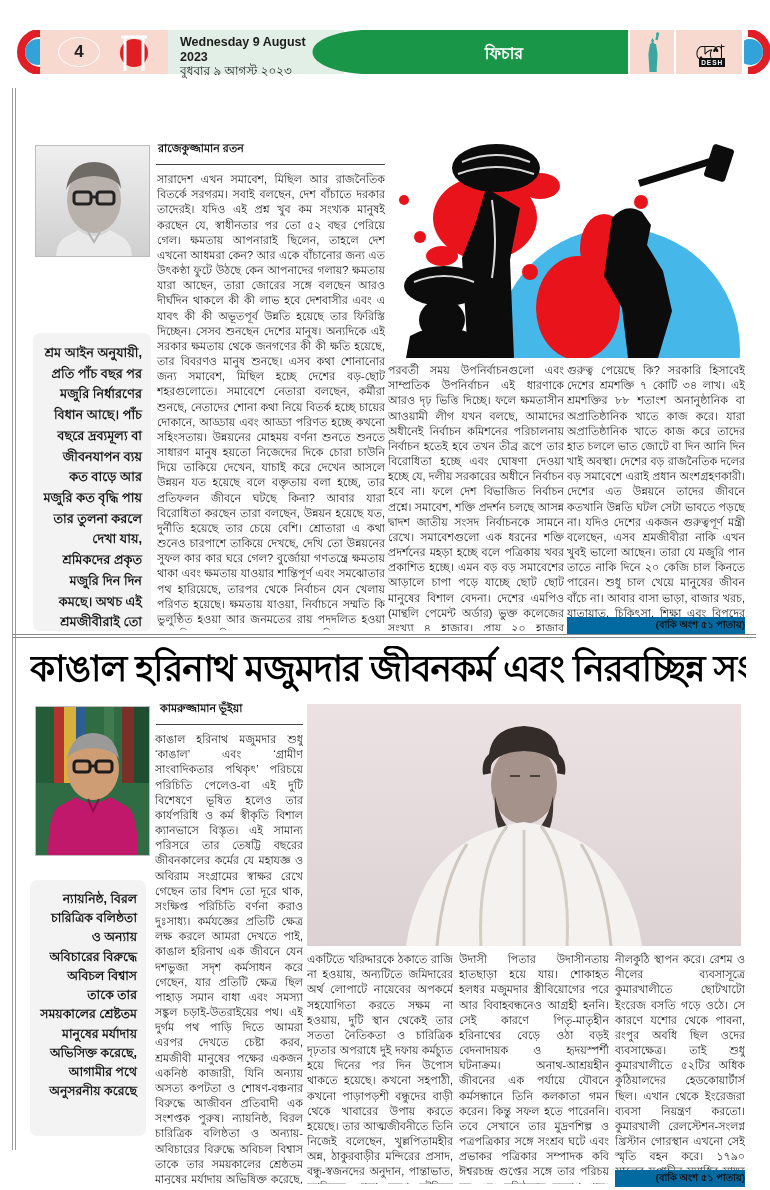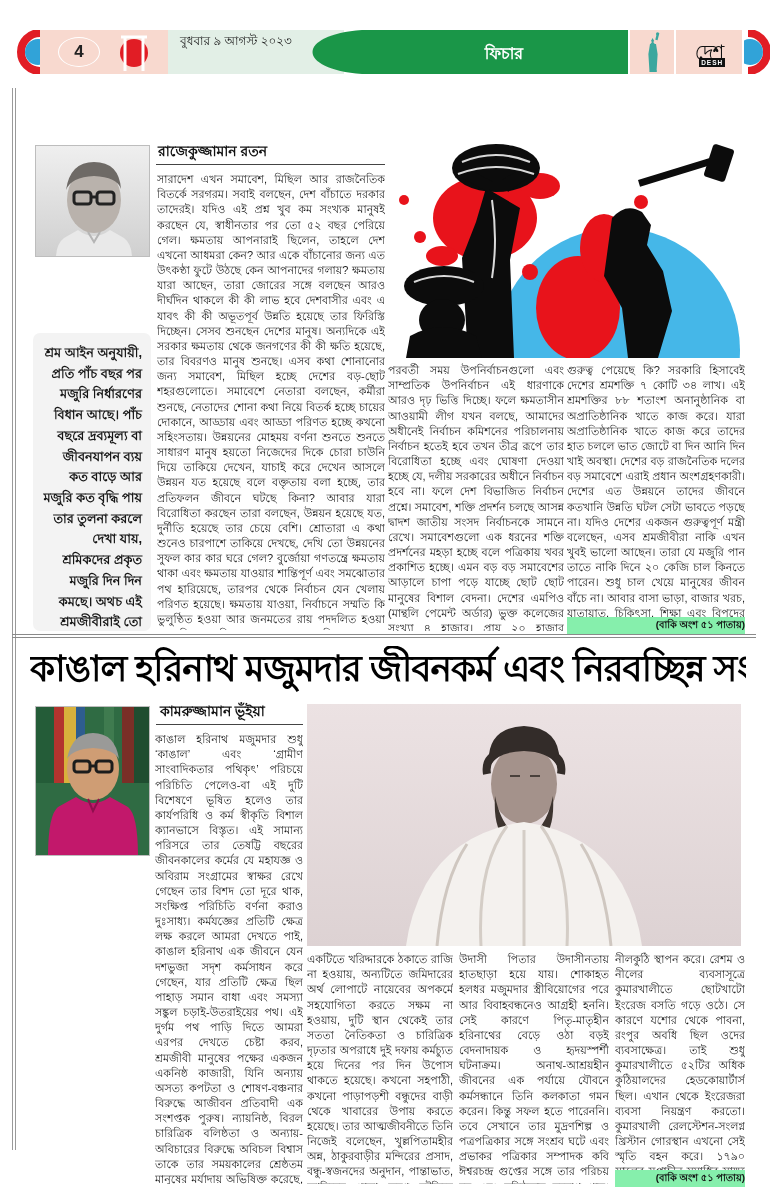--- a/index.html
+++ b/index.html
@@ -21,28 +21,28 @@
   .panel-statue{left:616px;width:44px;display:flex;align-items:center;justify-content:center;}
   .panel-logo{left:662px;width:66px;display:flex;align-items:center;justify-content:center;}
   .logo-stack{position:relative;text-align:center;}
   .logo-bn{font-size:20px;font-weight:normal;color:#111;line-height:26px;letter-spacing:-1px;}
   .logo-en{position:absolute;right:-2px;bottom:-2px;background:#111;color:#fff;font-size:6.5px;font-weight:bold;padding:1px 2px;letter-spacing:1px;}
 
   
   .rule-x{position:absolute;height:4px;border-top:1px solid #8a8a8a;border-bottom:1px solid #8a8a8a;}
   .rule-y{position:absolute;width:4px;border-left:1px solid #9a9a9a;border-right:1px solid #9a9a9a;}
   .headline{position:absolute;left:30px;color:#000;font-weight:bold;letter-spacing:-1px;white-space:nowrap;overflow:hidden;}
-  .byline{position:absolute;font-size:14px;font-weight:bold;color:#111;}
+  .byline{position:absolute;font-size:11px;font-weight:bold;color:#111;}
   .byline-rule{position:absolute;border-bottom:1.2px solid #444;}
   .bodycol{position:absolute;font-size:11px;line-height:1.38;color:#1c1c1c;text-align:justify;overflow:hidden;}
   .pullquote{position:absolute;background:#f3f3f3;border-radius:7px;padding:10px 9px;
     font-weight:bold;color:#161616;text-align:right;overflow:hidden;}
   .pq1{font-size:12.8px;line-height:1.62;}
   .pq2{font-size:12.4px;line-height:1.55;}
-  .cont{position:absolute;font-size:9.8px;font-weight:bold;color:#111;text-align:right;background:#86efac;}
+  .cont{position:absolute;font-size:9.8px;font-weight:bold;color:#111;text-align:right;background:#0369a1;}
   .photo{position:absolute;border:1px solid #bdbdbd;overflow:hidden;}
 </style>
 </head>
 <body>
 
 <div id="page">
 
   <div class="hdr">
     <svg class="orn-svg" style="left:0;" width="30" height="44" viewBox="0 0 30 44">
       <path d="M26,3 A19,19 0 0 0 26,41" stroke="#e11d25" stroke-width="8" fill="none"></path>
@@ -55,20 +55,21 @@
         <circle cx="20" cy="21" r="14" fill="#e11d25"></circle>
         <g stroke="#ffffff" stroke-width="3" fill="none">
           <line x1="11" y1="5" x2="11" y2="39"></line>
           <line x1="29" y1="5" x2="29" y2="39"></line>
           <line x1="7" y1="5" x2="33" y2="5"></line>
         </g>
       </svg>
     </div>
 
     <div class="panel panel-date">
+      <div class="date-en">Wednesday 9 August 2023</div>
       <div class="date-bn">বুধবার ৯ আগস্ট ২০২৩</div>
     </div>
 
     <svg class="green-bar" viewBox="0 0 324 44">
       <path d="M58,0 C-8,5 -8,39 58,44 L324,44 L324,0 Z" fill="#1a9648"></path>
       <text x="200" y="29" text-anchor="middle" fill="#ffffff" font-size="16" font-weight="bold">ফিচার</text>
     </svg>
 
     <div class="panel panel-statue">
       <svg width="22" height="40" viewBox="0 0 22 40">
@@ -225,16 +226,17 @@
       <path d="M200,122 q-30,40 -26,120 M234,122 q30,40 26,120 M217,126 l0,116" stroke="#d4cdc6" stroke-width="3" fill="none"></path>
       <path d="M160,140 q-24,36 -30,102 M274,140 q24,36 30,102" stroke="#cfc7c0" stroke-width="3" fill="none"></path>
     </svg>
   </div>
 
   <div class="bodycol" style="left:155px;top:732px;width:148px;height:452px;">কাঙাল হরিনাথ মজুমদার শুধু ‘কাঙাল’ এবং ‘গ্রামীণ সাংবাদিকতার পথিকৃৎ’ পরিচয়ে পরিচিতি পেলেও-বা এই দুটি বিশেষণে ভূষিত হলেও তার কার্যপরিধি ও কর্ম স্বীকৃতি বিশাল ক্যানভাসে বিস্তৃত। এই সামান্য পরিসরে তার তেষট্টি বছরের জীবনকালের কর্মের যে মহাযজ্ঞ ও অবিরাম সংগ্রামের স্বাক্ষর রেখে গেছেন তার বিশদ তো দূরে থাক, সংক্ষিপ্ত পরিচিতি বর্ণনা করাও দুঃসাধ্য। কর্মযজ্ঞের প্রতিটি ক্ষেত্র লক্ষ করলে আমরা দেখতে পাই, কাঙাল হরিনাথ এক জীবনে যেন দশভুজা সদৃশ কর্মসাধন করে গেছেন, যার প্রতিটি ক্ষেত্র ছিল পাহাড় সমান বাধা এবং সমস্যা সঙ্কুল চড়াই-উতরাইয়ের পথ। এই দুর্গম পথ পাড়ি দিতে আমরা এরপর দেখতে চেষ্টা করব, শ্রমজীবী মানুষের পক্ষের একজন একনিষ্ঠ কাজারী, যিনি অন্যায় অসত্য কপটতা ও শোষণ-বঞ্চনার বিরুদ্ধে আজীবন প্রতিবাদী এক সংশপ্তক পুরুষ। ন্যায়নিষ্ঠ, বিরল চারিত্রিক বলিষ্ঠতা ও অন্যায়-অবিচারের বিরুদ্ধে অবিচল বিশ্বাস তাকে তার সময়কালের শ্রেষ্ঠতম মানুষের মর্যাদায় অভিষিক্ত করেছে, আগামীর পথে অনুসরণীয় করেছে। কাঙাল হরিনাথ মজুমদারের জন্ম ২০ জুলাই, ১৮৩৩ইং বর্তমান কুষ্টিয়া জেলার কুমারখালী উপজেলার অন্তর্গত কুণ্ডুপাড়া গ্রামের এক সম্ভ্রান্ত, সচ্ছল, তেলি পরিবারে। এক বছর বয়সে মাতা কমলিনী দেবী এবং সাত বছর বয়সে পিতা হলধর মজুমদারের অকাল মৃত্যুতে অনাথ কাঙাল হরিনাথের শৈশব-কৈশোর কেটেছে আর্থিক অনটন ও লাগাতার কষ্টের মধ্য দিয়ে। মাত্র আট-নয় বছর শৈশবকাল না পেরোতেই তাকে জীবিকার প্রয়োজনে কুমারখালী বাজারে দুই পয়সা মজুরিতে দোকানের কর্মচারী হয়ে জীবন ধারণ করতে হয়েছিল। কৈশোর উত্তীর্ণ হতে না হতেই তাকে কুঠিয়ালের কাছারিতে নামমাত্র বেতনে চাকরি করে আহার-বস্ত্রের সংস্থান করতে হয়েছে এবং</div>
   <div class="bodycol" style="left:307px;top:952px;width:146px;height:232px;">একটিতে খরিদ্দারকে ঠকাতে রাজি না হওয়ায়, অন্যটিতে জমিদারের অর্থ লোপাটে নায়েবের অপকর্মে সহযোগিতা করতে সক্ষম না হওয়ায়, দুটি স্থান থেকেই তার সততা নৈতিকতা ও চারিত্রিক দৃঢ়তার অপরাধে দুই দফায় কর্মচ্যুত হয়ে দিনের পর দিন উপোস থাকতে হয়েছে। কখনো সহপাঠী, কখনো পাড়াপড়শী বন্ধুদের বাড়ী থেকে খাবারের উপায় করতে হয়েছে। তার আত্মজীবনীতে তিনি নিজেই বলেছেন, খুল্লপিতামহীর অন্ন, ঠাকুরবাড়ীর মন্দিরের প্রসাদ, বন্ধু-স্বজনদের অনুদান, পান্তাভাত, জামিরের পাতা লবণ চটকিয়ে ক্ষুন্নিবৃত্তির উপশম করতেন। কর্জ করে, কখনো ভিক্ষে করে বই সংগ্রহ করে পড়তেন। তার আগ্রহ ও মেধা দেখে খ্যাতনামা নীলকমল মজুমদারের সহায়তায় ইংরেজি স্কুলে ভর্তিও করানো হয়। শিক্ষক কৃষ্ণ বাবুর ব্যবস্থায় বিনা বেতনে পড়ার সুযোগও করে দেওয়া হয়, কিন্তু অন্নদাতার আর্থিক বিপর্যয়ের কারণে অন্ন-বস্ত্রের সংস্থান না হওয়ায় এক পর্যায়ে স্কুলের পড়ালেখার সঙ্গে সম্পর্ক ছিন্ন করতে হয়। পিতা হলধরের একমাত্র সন্তান হিসেবে যেটুকু পৈতৃক সম্পত্তি হরিনাথের প্রাপ্য ছিল, তা বিষয় সম্পদে</div>
   <div class="bodycol" style="left:459px;top:952px;width:150px;height:232px;">উদাসী পিতার উদাসীনতায় হাতছাড়া হয়ে যায়। শোকাহত হলধর মজুমদার স্ত্রীবিয়োগের পরে আর বিবাহবন্ধনেও আগ্রহী হননি। সেই কারণে পিতৃ-মাতৃহীন হরিনাথের বেড়ে ওঠা বড়ই বেদনাদায়ক ও হৃদয়স্পর্শী ঘটনাক্রম। অনাথ-আশ্রয়হীন জীবনের এক পর্যায়ে যৌবনে কর্মসন্ধানে তিনি কলকাতা গমন করেন। কিন্তু সফল হতে পারেননি। তবে সেখানে তার মুদ্রণশিল্প ও পত্রপত্রিকার সঙ্গে সংশ্রব ঘটে এবং প্রভাকর পত্রিকার সম্পাদক কবি ঈশ্বরচন্দ্র গুপ্তের সঙ্গে তার পরিচয় হয় এবং ঘনিষ্ঠতার সুযোগ পান। বলা যায়, সম্পাদক কবি ঈশ্বরচন্দ্র গুপ্ত এবং প্রভাকর পত্রিকা, এই দুই সোনার কাঠির স্পর্শে হরিনাথের জীবনের বাঁক পরিবর্তন ঘটে। এতে তার জীবন প্রক্রিয়ায় নতুন দিক উন্মোচিত হয়, চিন্তা-চেতনায় ভিন্নপথের সূচনা হয়। কুমারখালী একসময় নাটোরের রানি ভবানীর পরগনাভুক্ত ছিল। পরে ক্যাস কোম্পানির হাতবদলে কাড়াপাঁচো ঠাকুর পরিবারের জমিদারির অন্তর্ভুক্ত হয়। নদীবন্দর ও ব্যবসাকেন্দ্র হিসেবে এর প্রসিদ্ধি বহুপূর্বের। নবাবী আমলে এখানে কাছারি ছিল। ইস্ট ইন্ডিয়া কোম্পানি এখানে রেশমকুঠি এবং</div>
   <div class="bodycol" style="left:615px;top:952px;width:130px;height:218px;">নীলকুঠি স্থাপন করে। রেশম ও নীলের ব্যবসাসূত্রে কুমারখালীতে ছোটখাটো ইংরেজ বসতি গড়ে ওঠে। সে কারণে যশোর থেকে পাবনা, রংপুর অবধি ছিল ওদের ব্যবসাক্ষেত্র। তাই শুধু কুমারখালীতে ৫২টির অধিক কুঠিয়ালদের হেডকোয়ার্টার্স ছিল। এখান থেকে ইংরেজরা ব্যবসা নিয়ন্ত্রণ করতো। কুমারখালী রেলস্টেশন-সংলগ্ন খ্রিস্টান গোরস্থান এখনো সেই স্মৃতি বহন করে। ১৭৯০ সালের সুপ্রাচীন সমাধির সাক্ষ্য সেখানে পাওয়া যায়। কুমারখালীর বাণিজ্যিক গুরুত্ব এবং ব্যবসায়িক পরিচিতি সম্পর্কে জলধর সেন (১৮৬০-১৯৫৯) বলেছেন, “এই সময় কুমারখালীকে নদীয়া জেলার ‘ম্যানচেস্টার’ ছিল বললেও অত্যুক্তি হয় না। এখানে অসংখ্য তাঁতী বস্ত্র প্রস্তুত করতো, এর সুনাম ফ্রান্স ইত্যাদি পর্যন্ত বিস্তৃত ছিল এবং ‘কুমারখালী মার্কা’ রেশম অধিকমূল্যে বিলাতের বাজারে বিক্রি হতো, কুমারখালীর নীল পেড়ে কাপড়ের পাকা নীল রঙের জন্য সাহেব-সওদাগরদেরও লোভ সঞ্চার হতো। কাঙাল হরিনাথের জীবন ও কর্মের ভেতরে প্রবেশের পূর্বে অথবা তাকে বুঝতে</div>
 
+  <div class="pullquote pq2" style="left:30px;top:880px;width:116px;height:256px;">ন্যায়নিষ্ঠ, বিরল চারিত্রিক বলিষ্ঠতা ও অন্যায় অবিচারের বিরুদ্ধে অবিচল বিশ্বাস তাকে তার সময়কালের শ্রেষ্টতম মানুষের মর্যাদায় অভিসিক্ত করেছে, আগামীর পথে অনুসরনীয় করেছে</div>
 
   <div class="cont" style="left:615px;top:1170px;width:130px;">(বাকি অংশ ৫১ পাতায়)</div>
 
 </div>
 
 </body></html>

